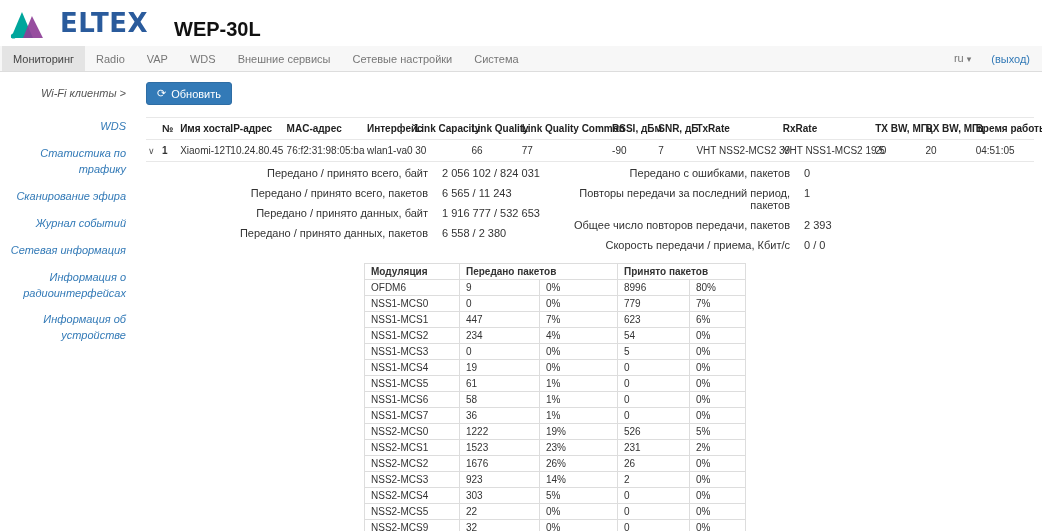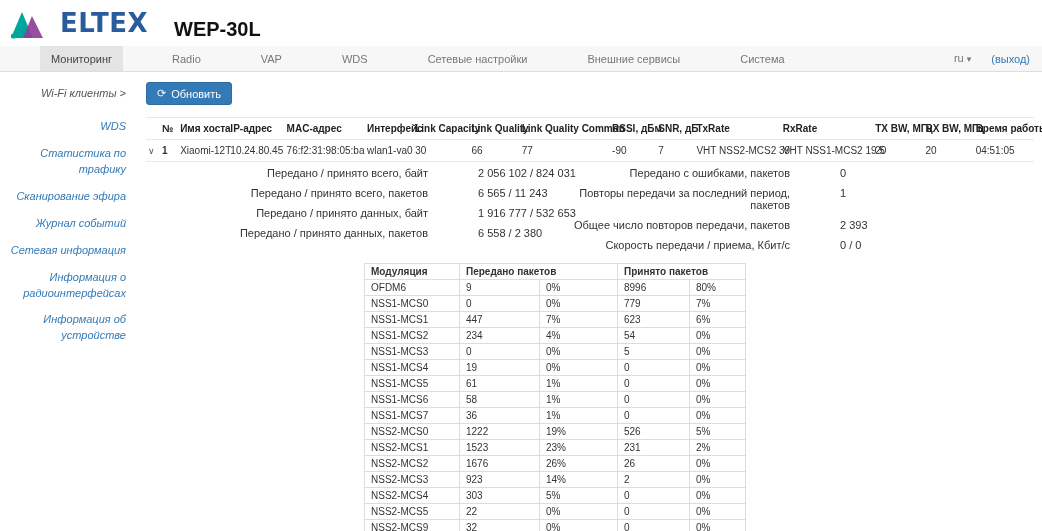--- a/index.html
+++ b/index.html
@@ -11,21 +11,21 @@
     position:relative;
   }
   
   .topbar { height:46px; display:flex; align-items:center; padding:0 10px; background:#fff; }
   .logo { display:flex; align-items:center; gap:14px; width:138px; cursor:pointer;justify-content:space-between; }
   .logo-text { font-size:26px; font-weight:bold; color:#2a5b9c; letter-spacing:.5px; font-family:"DejaVu Sans", sans-serif; }
   .device-title { font-size:20px; font-weight:bold; margin:12px 0 0 26px; color:#111; }
   
   .navbar { display:flex; align-items:stretch; background:#f7f7f7; border-bottom:1px solid #ddd;
             font-size:11px; color:#777; height:26px; line-height:26px; padding-left:2px; }
-  .nav-item { padding:0 11px; cursor:pointer; white-space:nowrap;margin-left:38px; }
+  .nav-item { padding:0 11px; cursor:pointer; white-space:nowrap; }
   .nav-item.active { background:#e4e4e4; color:#444; }
   .nav-right { margin-left:auto; display:flex; align-items:center; gap:20px; padding-right:12px; }
   .lang { color:#777; cursor:pointer; }
   .lang .caret { font-size:9px; }
   .logout { color:#337ab7; text-decoration:none; cursor:pointer; }
   
   .main { display:flex; align-items:flex-start; }
   .sidebar { width:132px; flex-shrink:0; padding:14px 6px 0 0; text-align:right; font-size:11px; }
   .side-link { display:block; color:#337ab7; text-decoration:none; margin-bottom:11px; line-height:1.45; cursor:pointer;font-style:italic; }
   .side-link.active { color:#555; margin-bottom:17px; }
@@ -37,21 +37,21 @@
   
   .clients { border-collapse:collapse; table-layout:fixed; width:888px; font-size:10px; margin-top:12px; }
   .clients th { font-weight:bold; text-align:left; padding:5px 2px; white-space:nowrap;
                 border-top:1px solid #e8e8e8; border-bottom:1px solid #e8e8e8; color:#222; }
   .clients td { padding:5px 2px; border-bottom:1px solid #e8e8e8; white-space:nowrap; color:#333; }
   .clients .chev { color:#555; cursor:pointer; font-size:9px; }
   .clients .num { font-weight:bold; }
   
   .stats { display:flex; margin-top:5px; font-size:11px; }
   .stats-left { width:412px; flex-shrink:0; }
-  .stat-row { display:flex; margin-bottom:8px;gap:36px; }
+  .stat-row { display:flex; margin-bottom:8px; }
   .stat-label { text-align:right; margin-right:14px; color:#333; flex-shrink:0; }
   .stats-left .stat-label { width:282px; }
   .stats-right .stat-label { width:232px; }
   .stat-value { color:#333; white-space:nowrap; }
   
   .modulation { border-collapse:collapse; margin:4px 0 0 218px; font-size:10px; background:#fff; }
   .modulation th, .modulation td { border:1px solid #ddd; padding:2px 6px; text-align:left; white-space:nowrap; color:#333; }
   .modulation th { font-weight:bold; }
   .modulation .mod-name { font-weight:normal; }
 </style>
@@ -70,22 +70,22 @@
       <span class="logo-text">ELTEX</span>
     </div>
     <h1 class="device-title">WEP-30L</h1>
   </header>
 
   <nav class="navbar">
     <span class="nav-item active">Мониторинг</span>
     <span class="nav-item">Radio</span>
     <span class="nav-item">VAP</span>
     <span class="nav-item">WDS</span>
+    <span class="nav-item">Внешние сервисы</span>
     <span class="nav-item">Сетевые настройки</span>
-    <span class="nav-item">Внешние сервисы</span>
     <span class="nav-item">Система</span>
     <div class="nav-right">
       <span class="lang">
         <span>ru</span>
         <span class="caret">▾</span>
       </span>
       <a class="logout">(выход)</a>
     </div>
   </nav>
 

